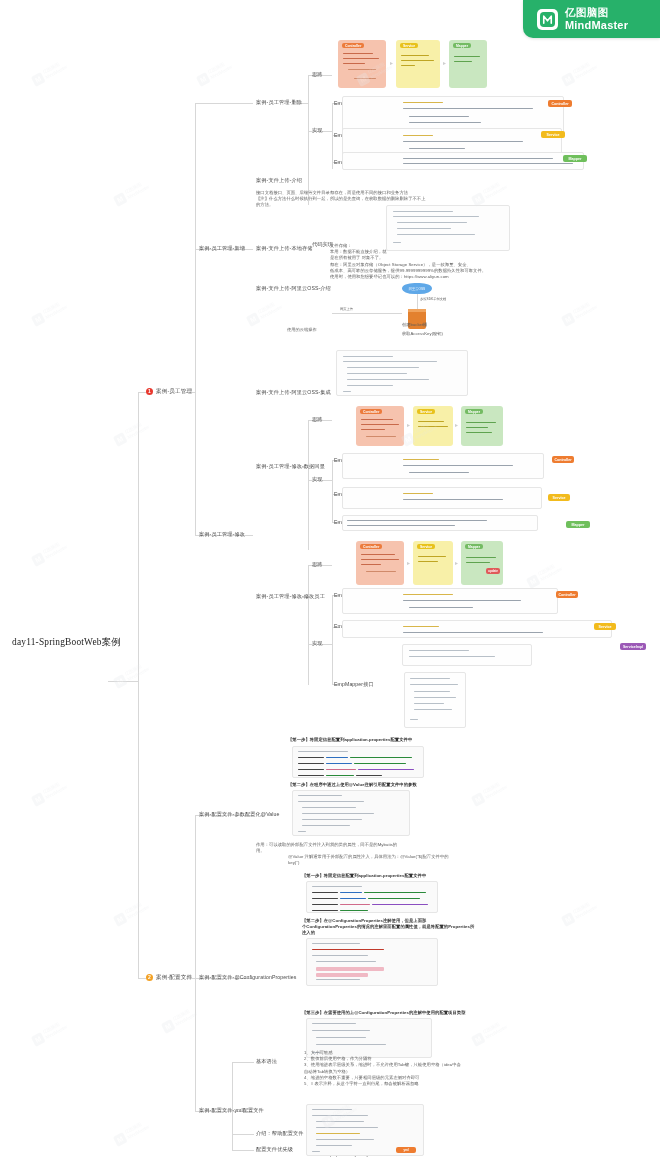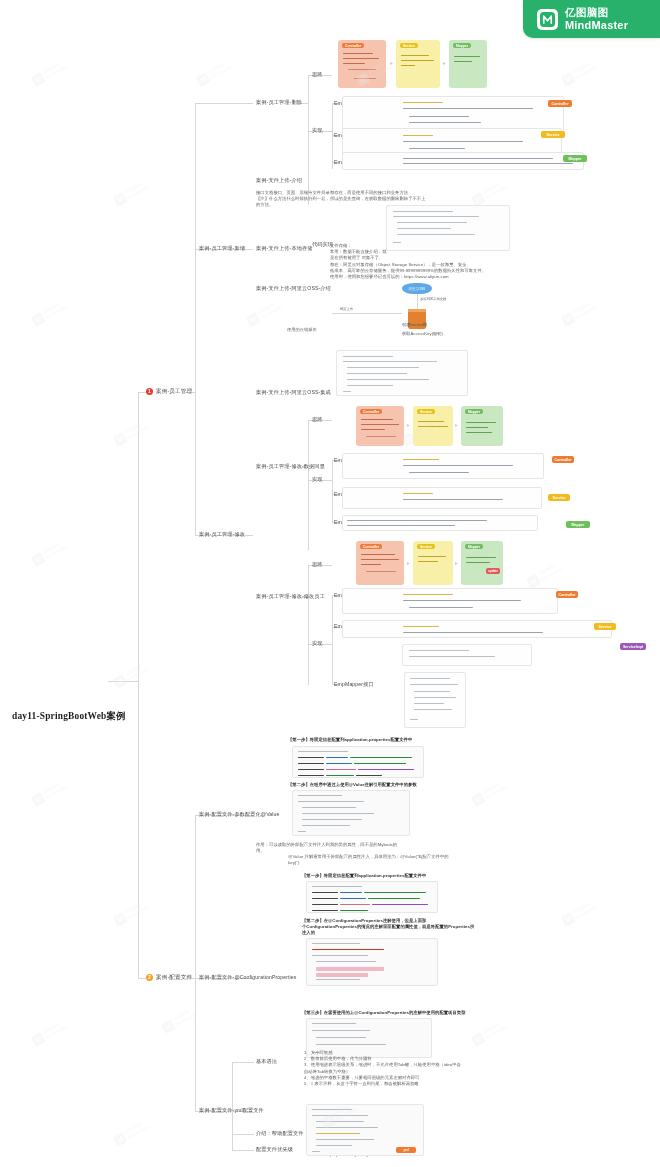--- a/index.html
+++ b/index.html
@@ -201,21 +201,21 @@
   <div class="ln lh" style="left:332px; top:595px; width:8px;"></div>
   <div class="ln lh" style="left:332px; top:627px; width:8px;"></div>
   <div class="ln lh" style="left:332px; top:684px; width:8px;"></div>
 
   <div class="ln lv" style="left:232px; top:1062px; height:88px;"></div>
   <div class="ln lh" style="left:232px; top:1111px; width:0px;"></div>
   <div class="ln lh" style="left:232px; top:1062px; width:22px;"></div>
   <div class="ln lh" style="left:232px; top:1134px; width:22px;"></div>
   <div class="ln lh" style="left:232px; top:1150px; width:22px;"></div>
 
-  <div class="node root" style="left:12px; top:710px;font-weight:bold;">day11-SpringBootWeb案例</div>
+  <div class="node root" style="left:12px; top:636px;">day11-SpringBootWeb案例</div>
 
   <div class="node lvl1" style="left:146px; top:388px;">
     <span class="badge red">1</span>
     <span>案例-员工管理</span>
   </div>
   <div class="node lvl1" style="left:146px; top:974px;">
     <span class="badge orange">2</span>
     <span>案例-配置文件</span>
   </div>
 

